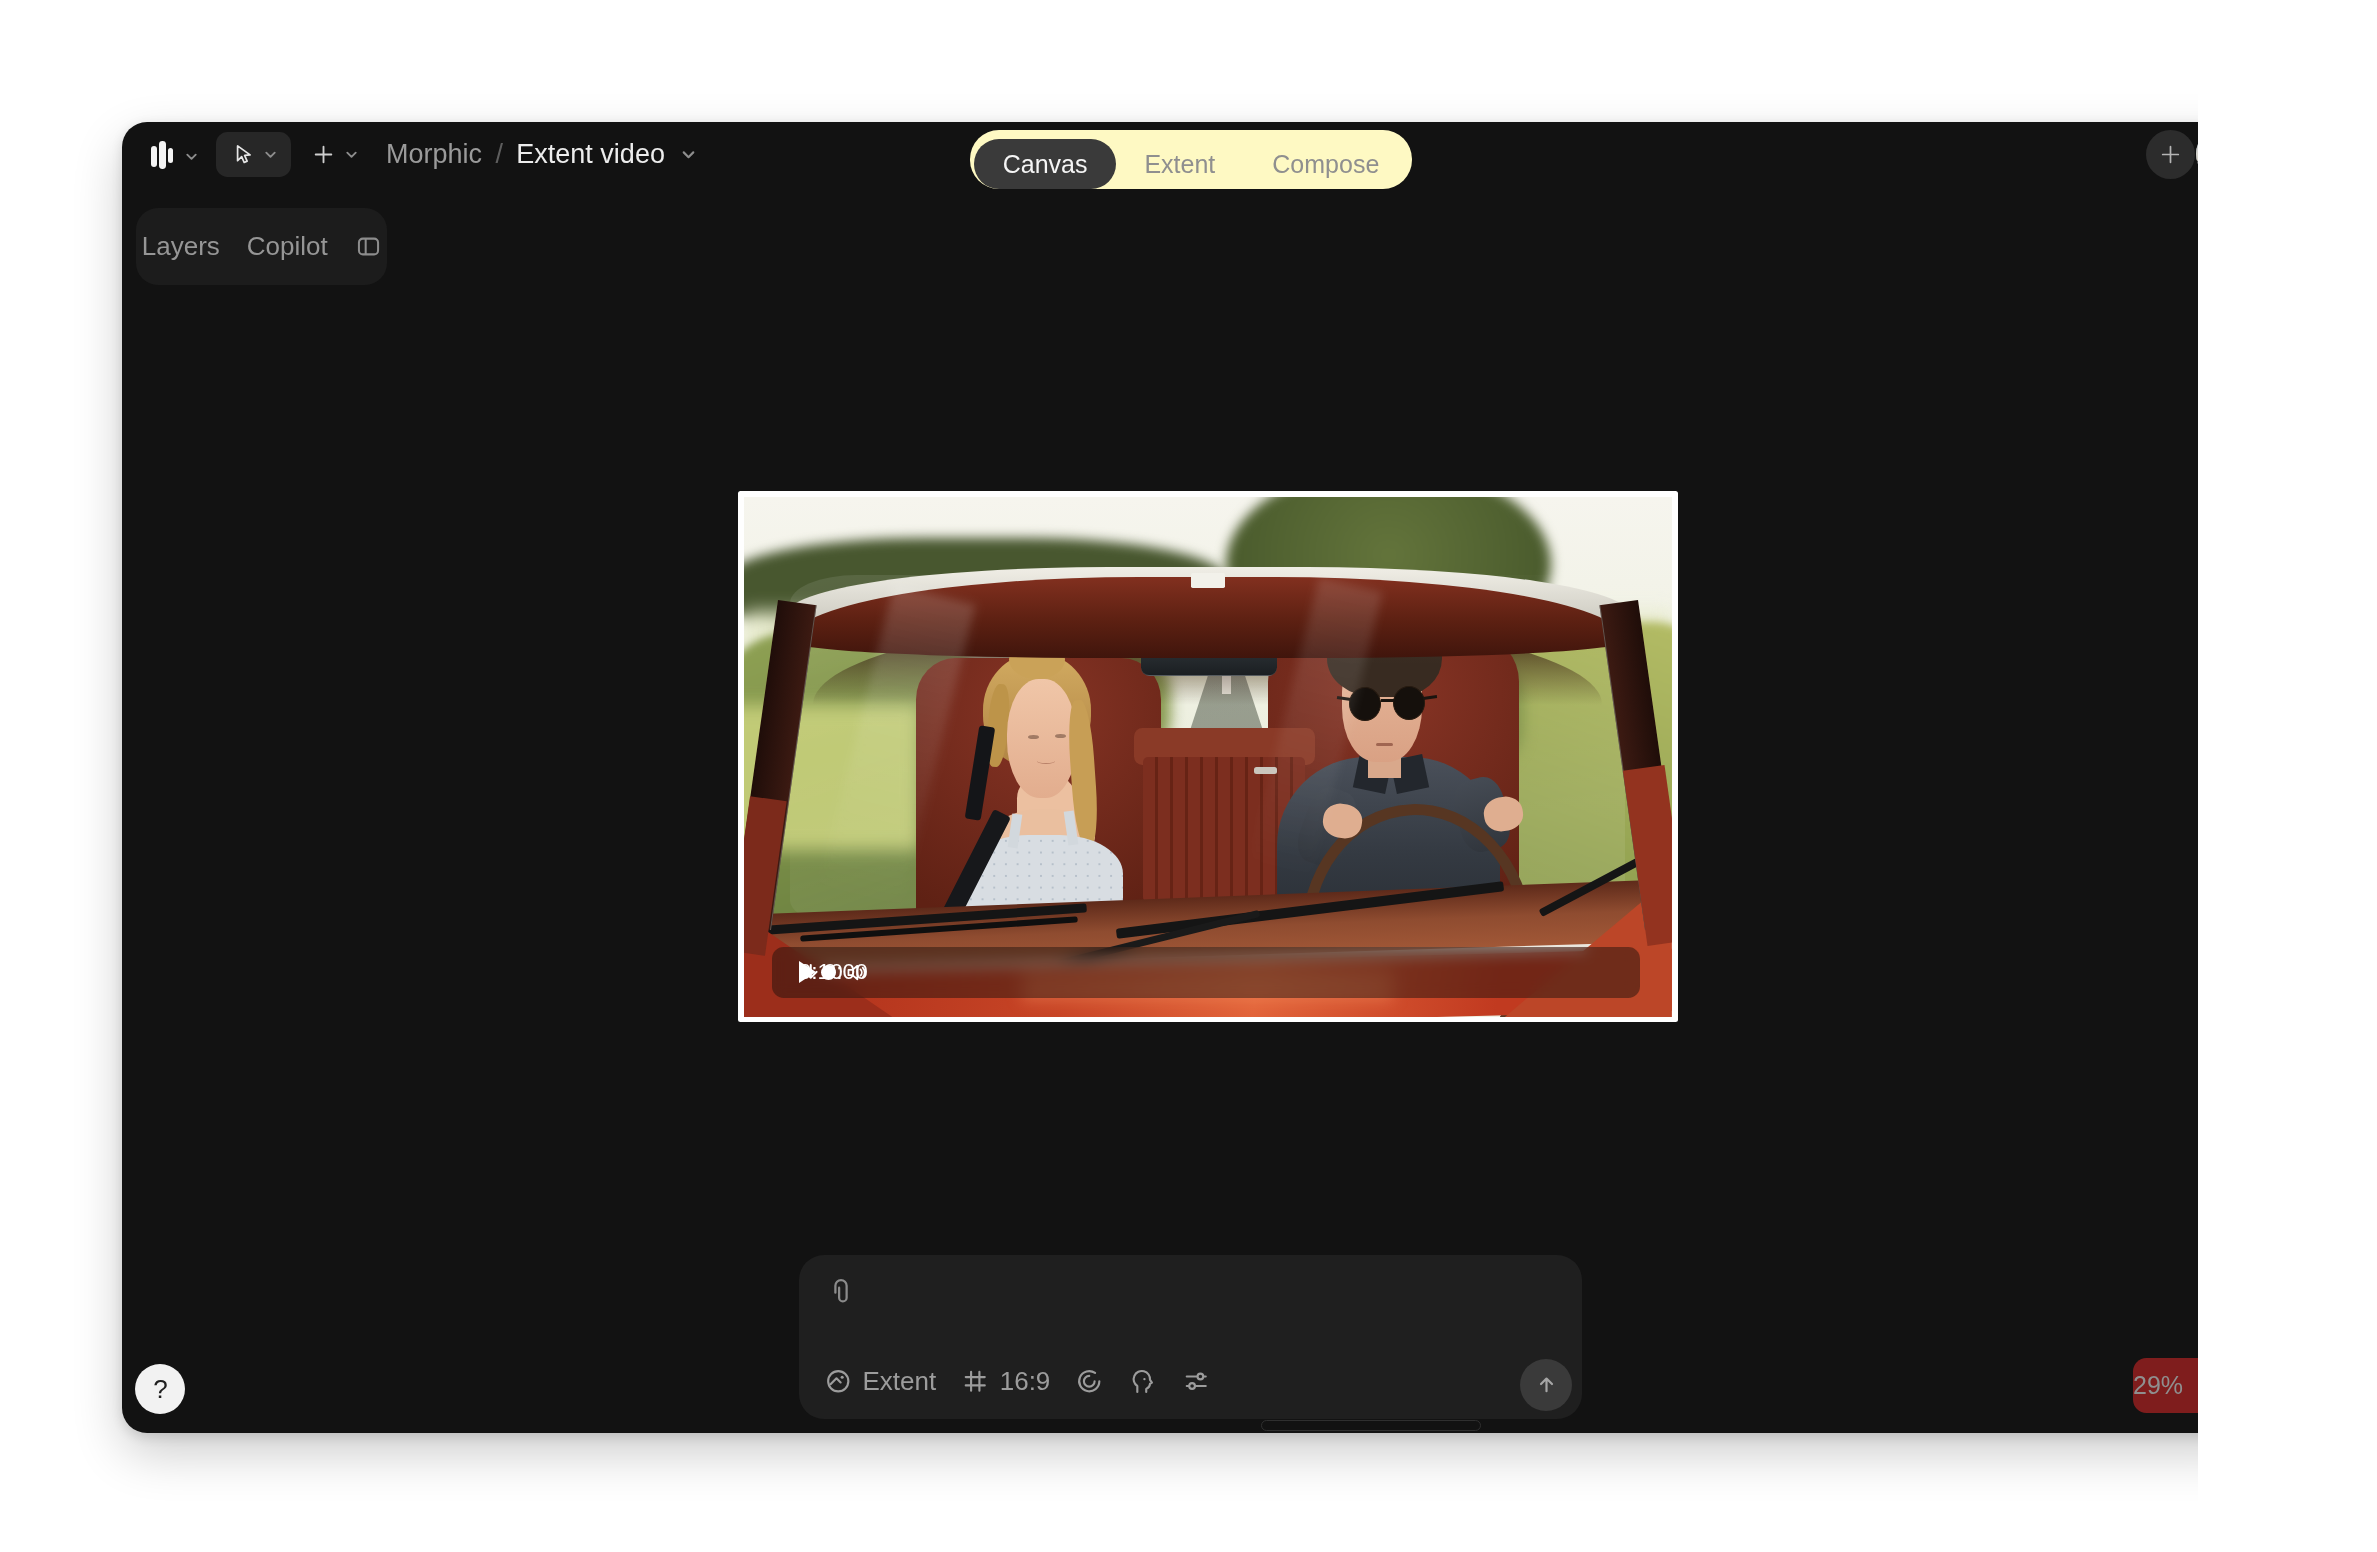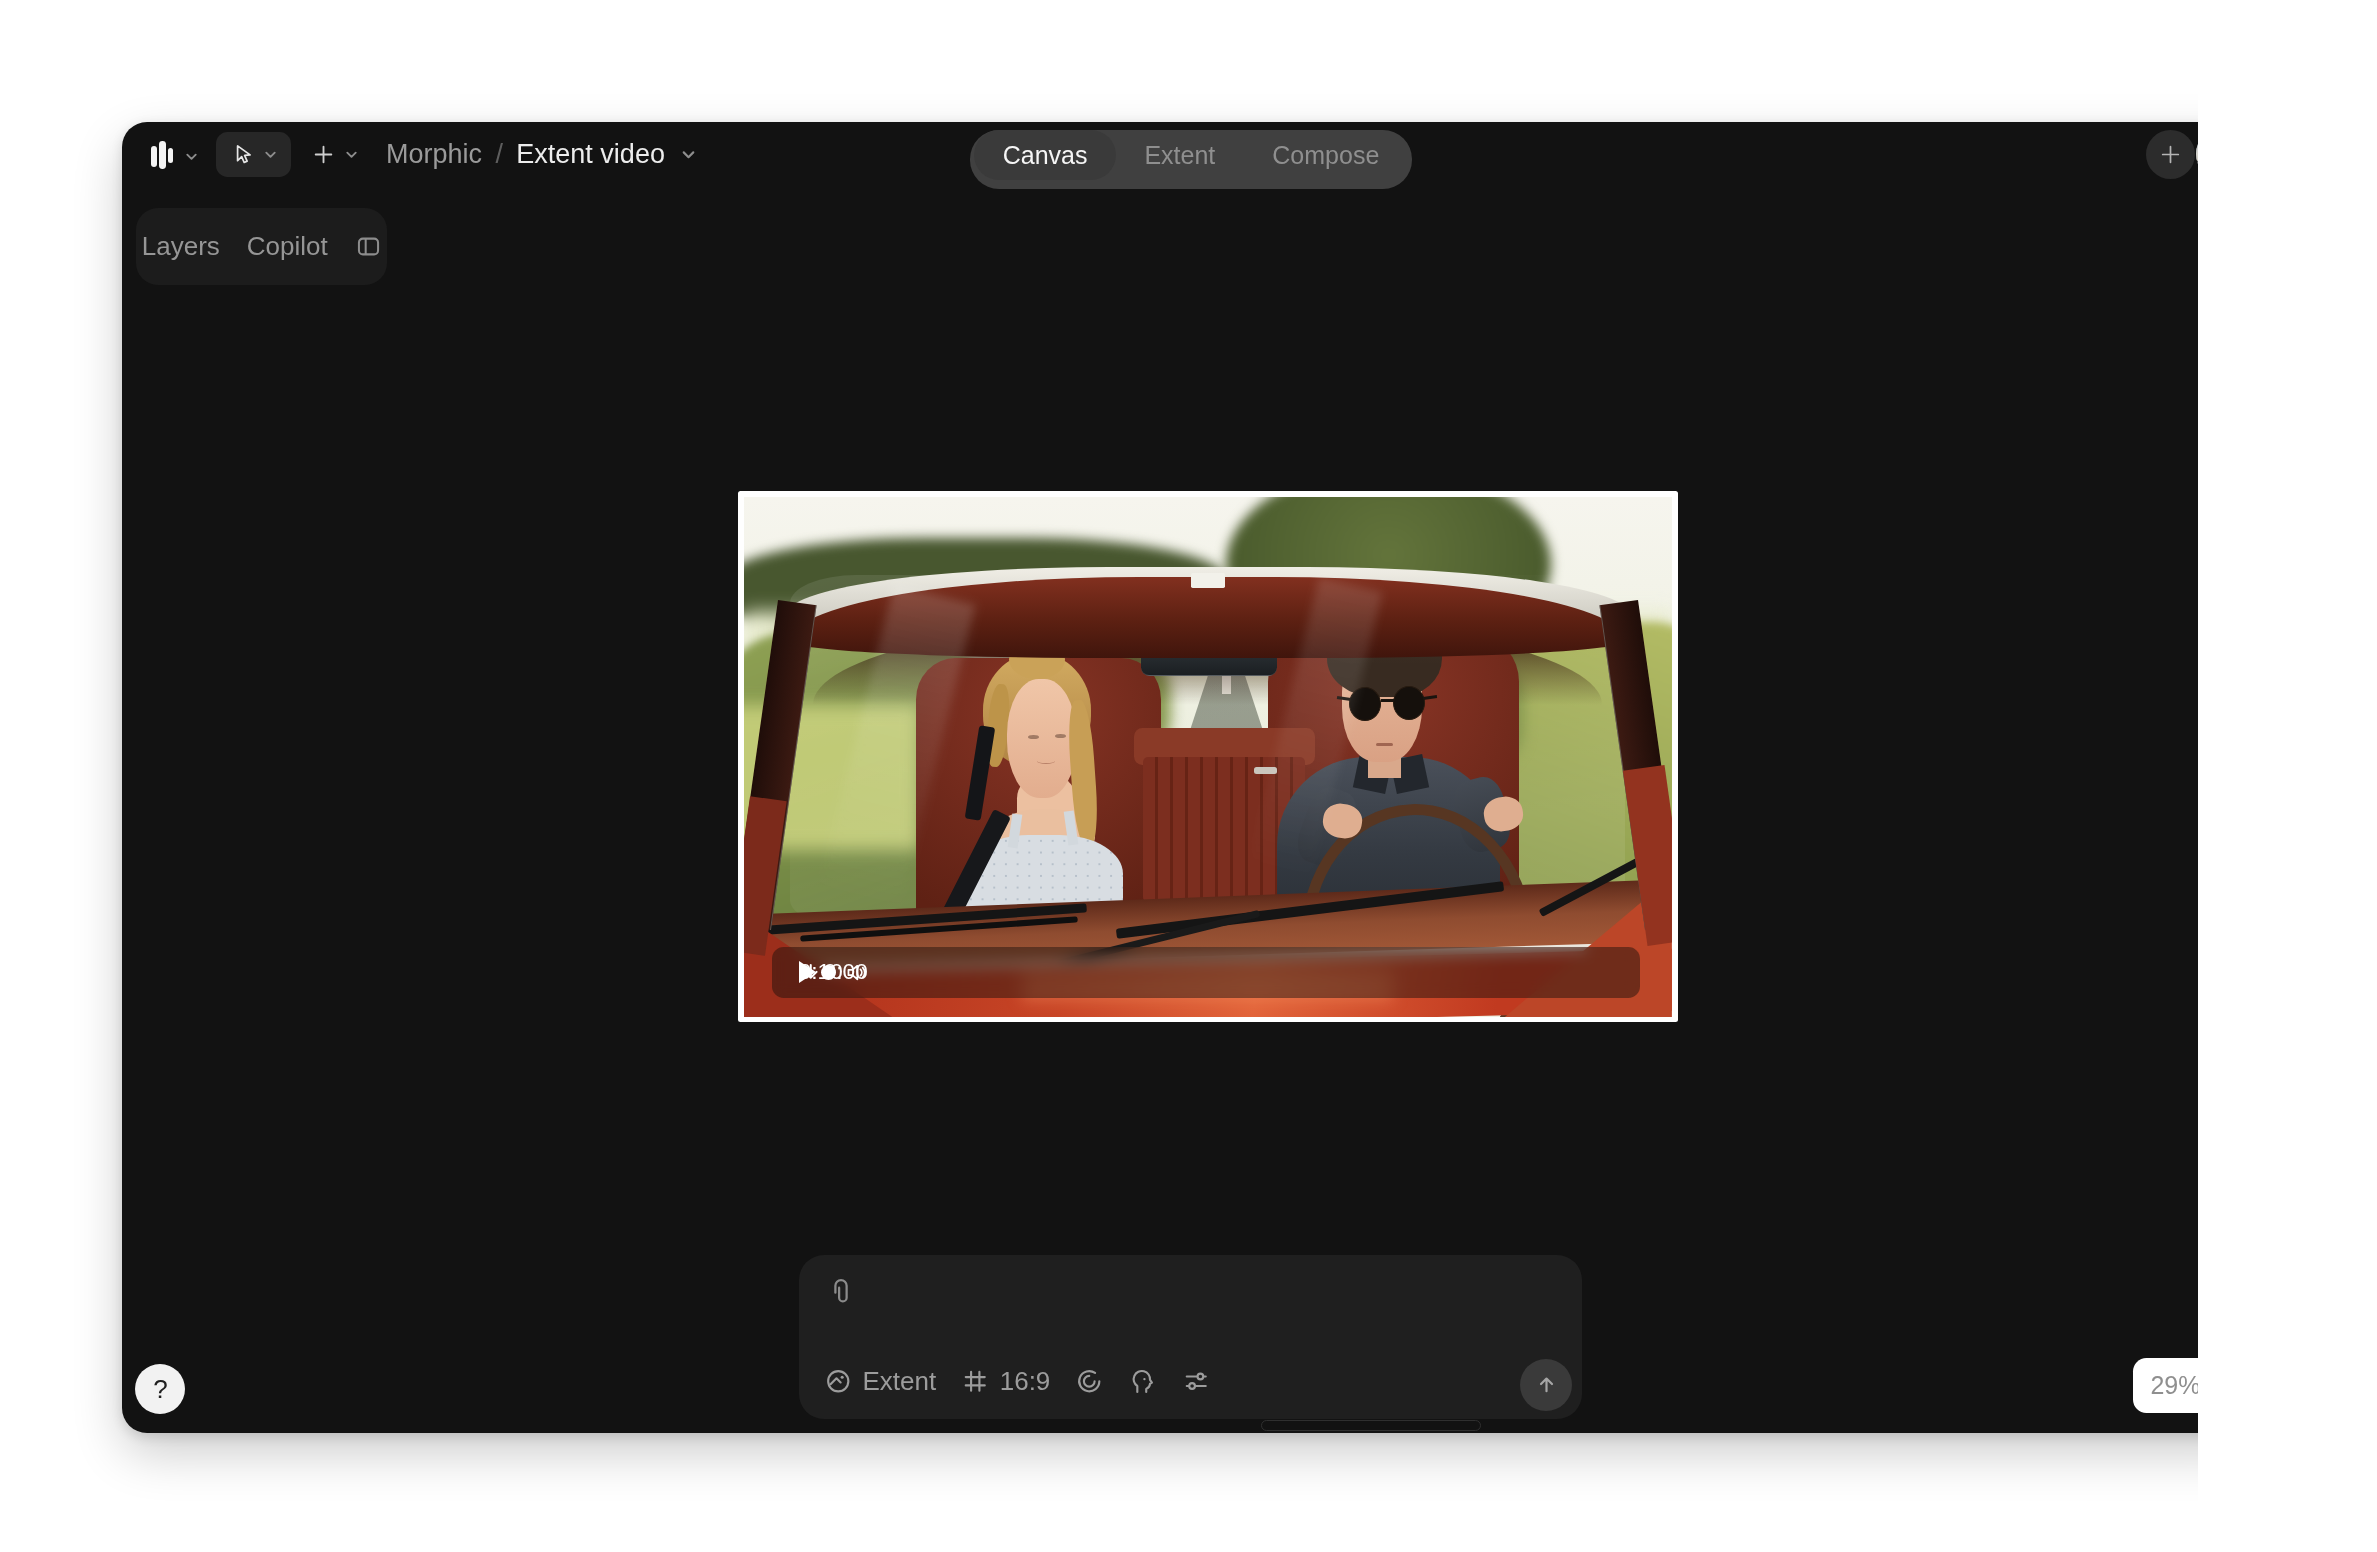--- a/index.html
+++ b/index.html
@@ -22,21 +22,21 @@
   .tool-btn{position:absolute;left:94px;top:10px;width:75px;height:45px;border-radius:11.7px;background:#272727;
             display:flex;align-items:center;justify-content:center;gap:8.4px;cursor:pointer;}
   .add-menu{position:absolute;left:189px;top:10px;height:45px;display:flex;align-items:center;gap:8.4px;cursor:pointer;color:#cfcfcf;}
   .breadcrumb{position:absolute;left:264px;top:10px;height:45px;display:flex;align-items:center;gap:13.4px;font-size:27px;}
   .bc-project{color:#9a9a9a;cursor:pointer;}
   .bc-sep{color:#5e5e5e;}
   .bc-page{color:#ededed;}
   .bc-chev{margin-left:1.7px;}
 
   .tabbar{position:absolute;left:50%;top:8.4px;transform:translateX(-50%);height:59px;border-radius:29px;
-          background:#404040;display:flex;align-items:flex-start;padding:0 4.2px;}
+          background:#fef9c3;display:flex;align-items:flex-end;padding:0 4.2px;}
   .tab{height:50px;border-radius:25px;padding:0 28.5px;display:flex;align-items:center;font-size:25px;color:#8f8f8f;cursor:pointer;}
   .tab.active{background:#3a3a3a;color:#f5f5f5;}
 
   .add-btn{position:absolute;left:2024px;top:7.5px;width:49px;height:49px;border-radius:50%;background:#2c2c2c;
            display:flex;align-items:center;justify-content:center;color:#b5b5b5;cursor:pointer;}
   .avatar{position:absolute;left:2074px;top:5.9px;width:52px;height:52px;border-radius:50%;overflow:hidden;cursor:pointer;background:#9aa4ad;}
   .avatar div{position:absolute;}
   .av-sky{left:0;top:0;width:62%;height:72%;background:linear-gradient(180deg,#c3cfdb,#d9d2c4);}
   .av-bldg{right:-4%;top:-2%;width:48%;height:80%;background:#7c4b37;filter:blur(0.8px);}
   .av-beanie{left:14%;top:3%;width:62%;height:44%;border-radius:50% 50% 45% 45%;background:#b29878;}
@@ -182,22 +182,22 @@
   .chip{display:flex;align-items:center;gap:10px;cursor:pointer;}
   .chip-ic{display:inline-flex;color:#9c9c9c;}
   .send-btn{position:absolute;right:10px;bottom:8.4px;width:52px;height:52px;border-radius:50%;background:#3a3a3a;
         display:flex;align-items:center;justify-content:center;color:#a6a6a6;cursor:pointer;}
 
   
   .hscroll{position:absolute;left:1139px;top:1298px;width:220px;height:11px;border:1.7px solid #2f2f2f;border-radius:6.7px;cursor:pointer;}
   .vscroll{position:absolute;left:2125px;top:657px;width:11px;height:216px;border:1.7px solid #2f2f2f;border-radius:6.7px;cursor:pointer;}
   .help-btn{position:absolute;left:13.4px;top:1242px;width:50px;height:50px;border-radius:50%;background:#f2f2f2;
         color:#202020;font-size:26px;display:flex;align-items:center;justify-content:center;cursor:pointer;}
-  .zoom-ctl{position:absolute;left:2011px;top:1236px;width:112px;height:55px;border-radius:13.4px;background:#ffffff;
-        display:flex;align-items:center;justify-content:center;gap:10px;color:#8f8f8f;font-size:25px;cursor:pointer;}
+  .zoom-ctl{position:absolute;left:2011px;top:1236px;width:112px;height:55px;border-radius:13.4px;background:#7f1d1d;
+        display:flex;align-items:center;justify-content:space-between;gap:10px;color:#8f8f8f;font-size:25px;cursor:pointer;}
   .zoom-ctl .chev{color:#7a7a7a;}
 </style>
 </head>
 <body>
 
 <div id="app">
   <div class="window">
 
     <div class="logo-menu">
       <span class="logo-bars">

